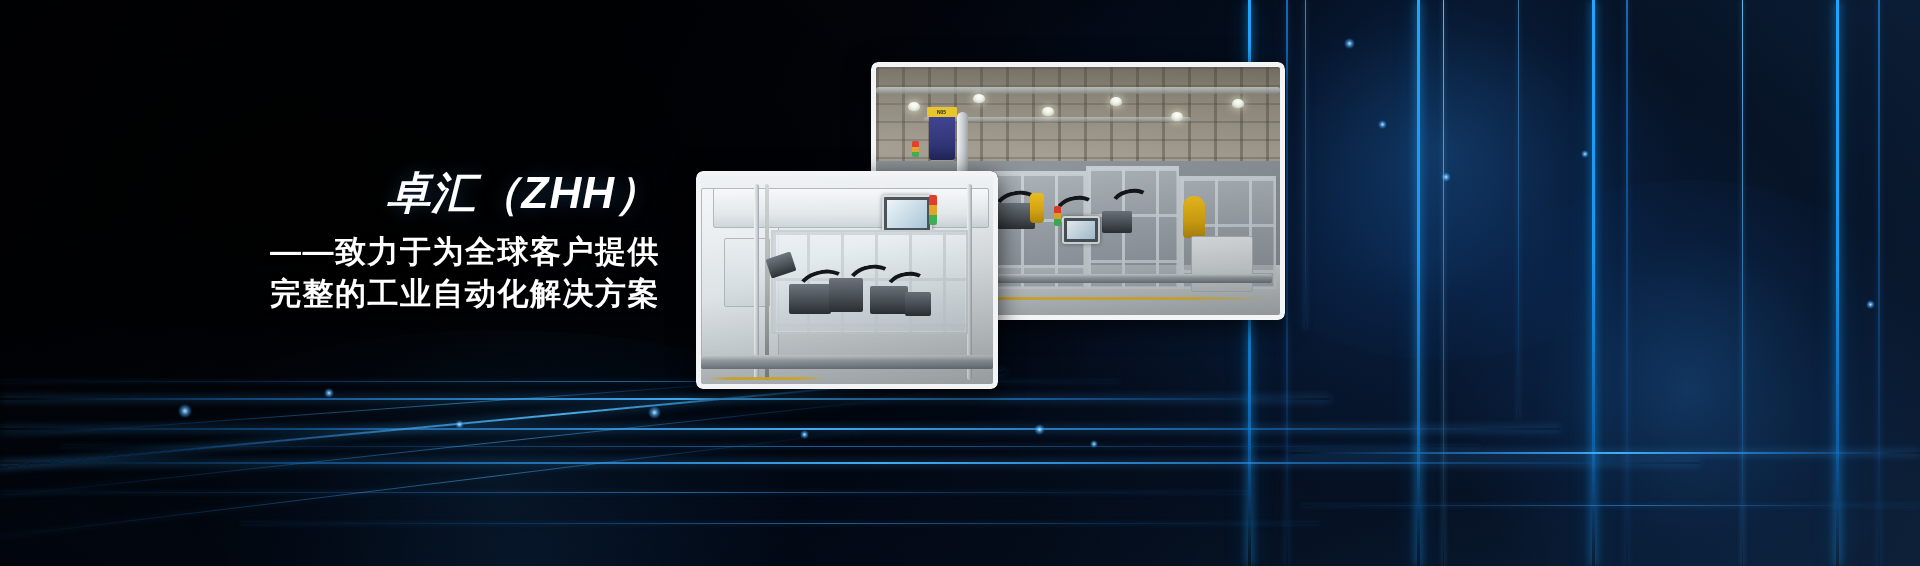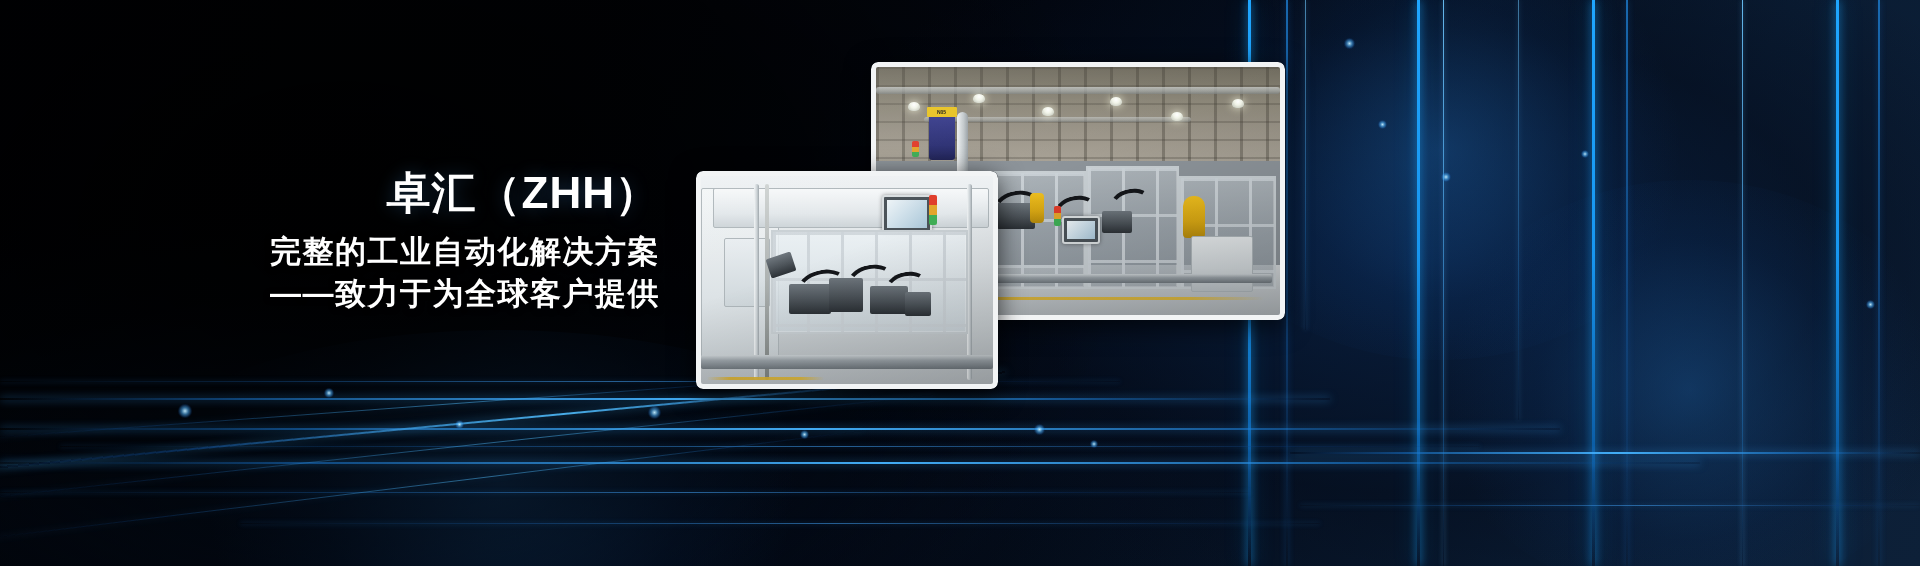--- a/index.html
+++ b/index.html
@@ -102,20 +102,21 @@
     z-index: 20;
   }
   .title {
     color: #ffffff;
     font-size: 44px;
     font-weight: bold;
     letter-spacing: 1px;
     line-height: 1.12;
     margin: 0 0 14px 0;
     text-shadow: 0 0 18px rgba(80,170,255,0.25);
+    font-style: italic;
   }
   .subline {
     color: #ffffff;
     font-size: 31px;
     font-weight: bold;
     letter-spacing: 1.5px;
     line-height: 1.36;
     margin: 0;
     text-shadow: 0 1px 6px rgba(0,0,0,0.7);
   }
@@ -304,22 +305,22 @@
   <div class="glow" style="left:1034px; top:424px; width:11px; height:11px;"></div>
   <div class="glow" style="left:1090px; top:440px; width:8px;  height:8px;"></div>
   <div class="glow" style="left:1344px; top:38px;  width:11px; height:11px;"></div>
   <div class="glow" style="left:1378px; top:120px; width:9px;  height:9px;"></div>
   <div class="glow" style="left:1581px; top:150px; width:8px;  height:8px;"></div>
   <div class="glow" style="left:1441px; top:172px; width:10px; height:10px;"></div>
   <div class="glow" style="left:1866px; top:300px; width:9px;  height:9px;"></div>
 
   <div class="textblock">
     <div class="title">卓汇（ZHH）</div>
+    <div class="subline">——致力于为全球客户提供</div>
     <div class="subline">完整的工业自动化解决方案</div>
-    <div class="subline">——致力于为全球客户提供</div>
   </div>
 
   <div class="photo" id="photo-back">
     <div class="inner">
       <div class="scene">
         <div class="ceiling"></div>
         <div class="duct" style="left:0; top:8%; width:100%; height:7px; opacity:.7;"></div>
         <div class="duct" style="left:12%; top:20%; width:66%; height:5px; opacity:.55;"></div>
         <div class="lamp" style="left:8%;  top:14%;"></div>
         <div class="lamp" style="left:24%; top:11%;"></div>

